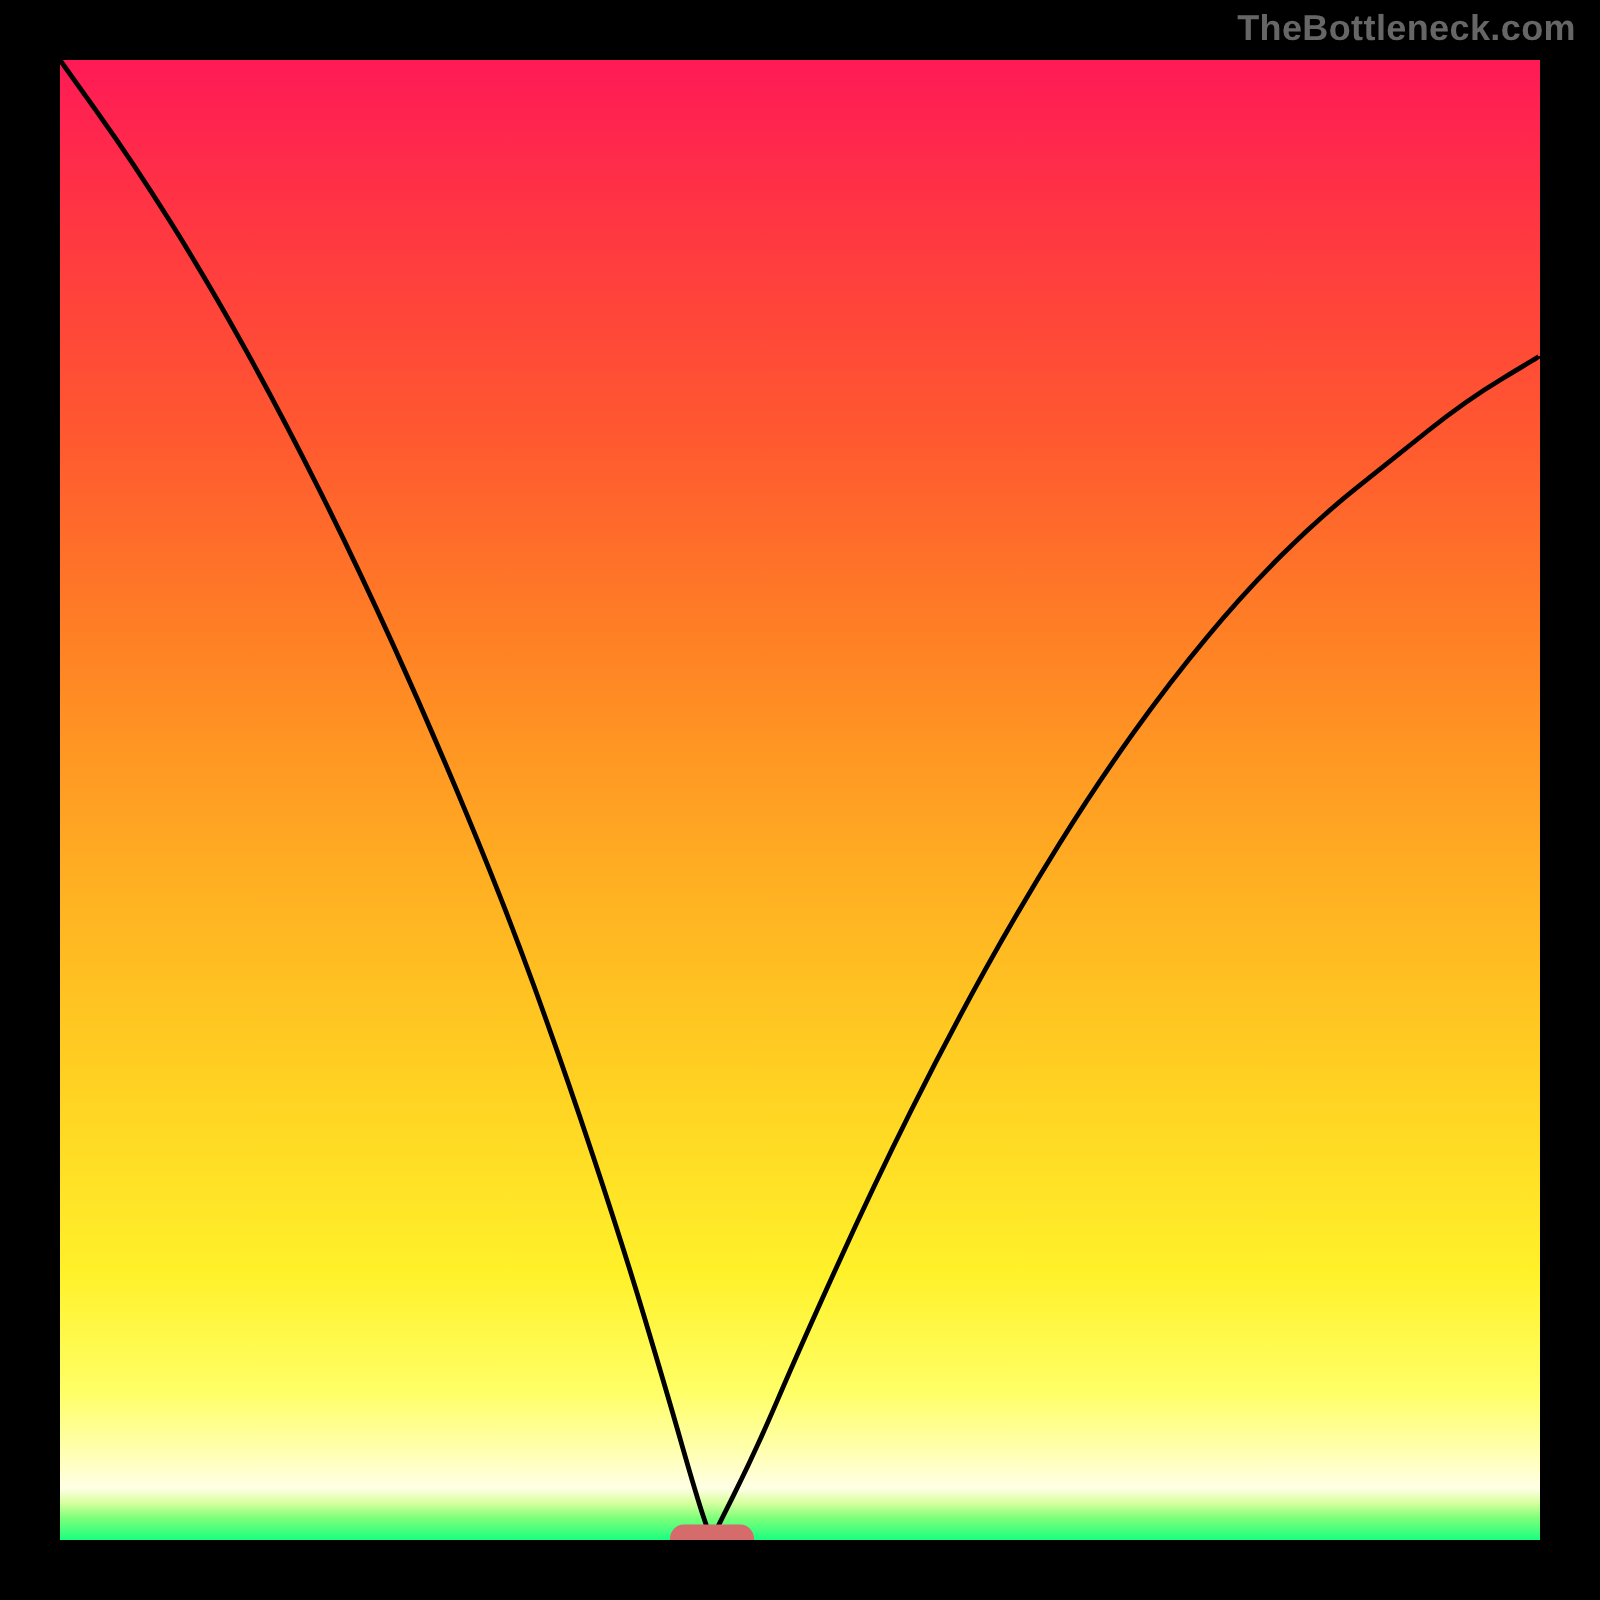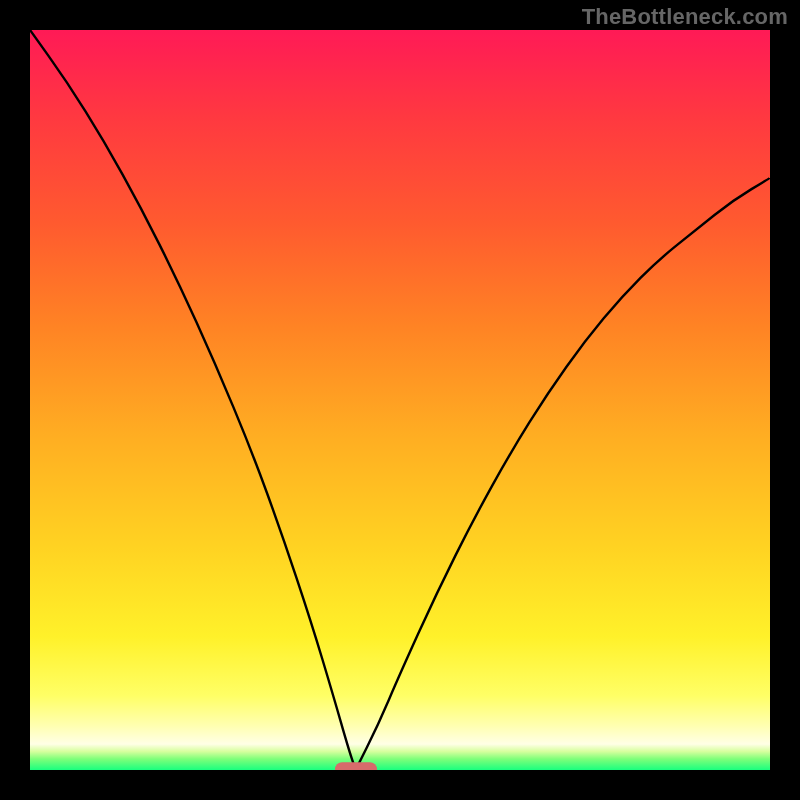--- a/index.html
+++ b/index.html
@@ -15,21 +15,21 @@
     position: relative;
     width: 800px;
     height: 800px;
     background: #000;
   }
   .watermark {
     position: absolute;
     top: 4px;
     right: 12px;
     color: #666;
-    font-size: 22px;
+    font-size: 18px;
     font-weight: 600;
     letter-spacing: 0.2px;
     z-index: 5;
   }
   .plot-area {
     position: absolute;
     left: 30px;
     top: 30px;
     width: 740px;
     height: 740px;

